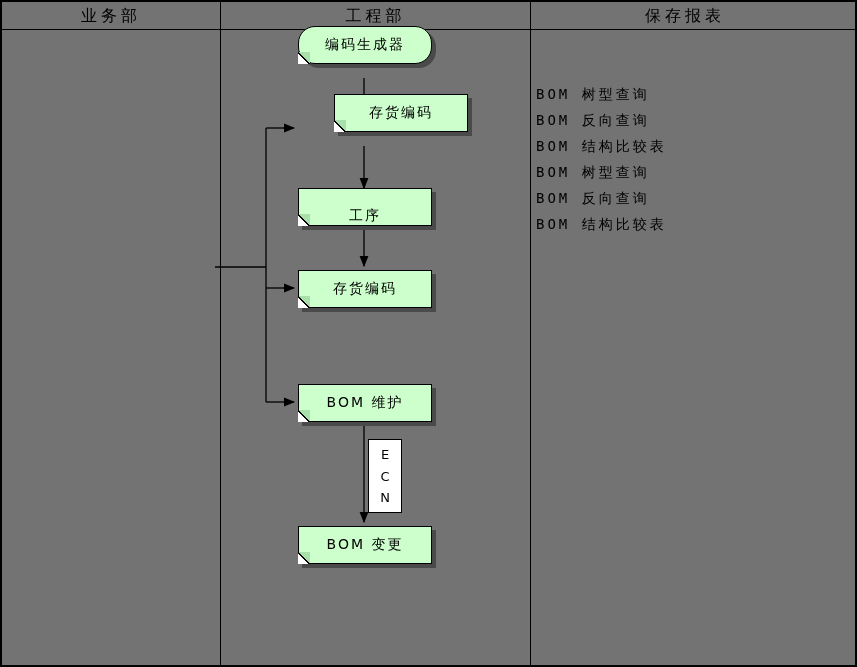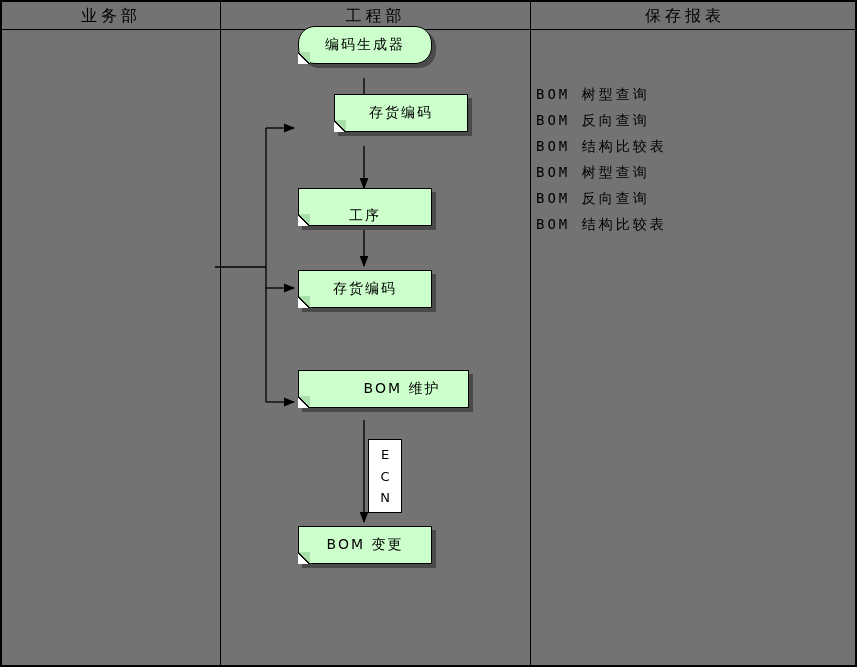--- a/index.html
+++ b/index.html
@@ -36,21 +36,21 @@
     border:1px solid #000;
     box-shadow:4px 4px 0 0 var(--shadow,#4a4a4a);
     display:flex;align-items:center;justify-content:center;
     font-size:14px;letter-spacing:2px;
     z-index:2;
   }
   .b0{top:24px;border-radius:17px;}
   .b1{top:92px;margin-left:36px;}
   .b2{top:186px;align-items:flex-end;}
   .b3{top:268px;}
-  .b4{top:368px;padding-left:37px;}
+  .b4{top:382px;}
   .b5{top:524px;}
   .fold{
     position:absolute;left:-1px;bottom:-1px;width:12px;height:12px;
     background:linear-gradient(45deg,#ffffff 0 7.5px,#000 7.5px 9px,#a9e0a9 9px 100%);
   }
   .fold-doc{width:16px;height:16px;
     background:linear-gradient(45deg,#ffffff 0 10px,#000 10px 11.5px,#a9e0a9 11.5px 100%);
   }
 
   

